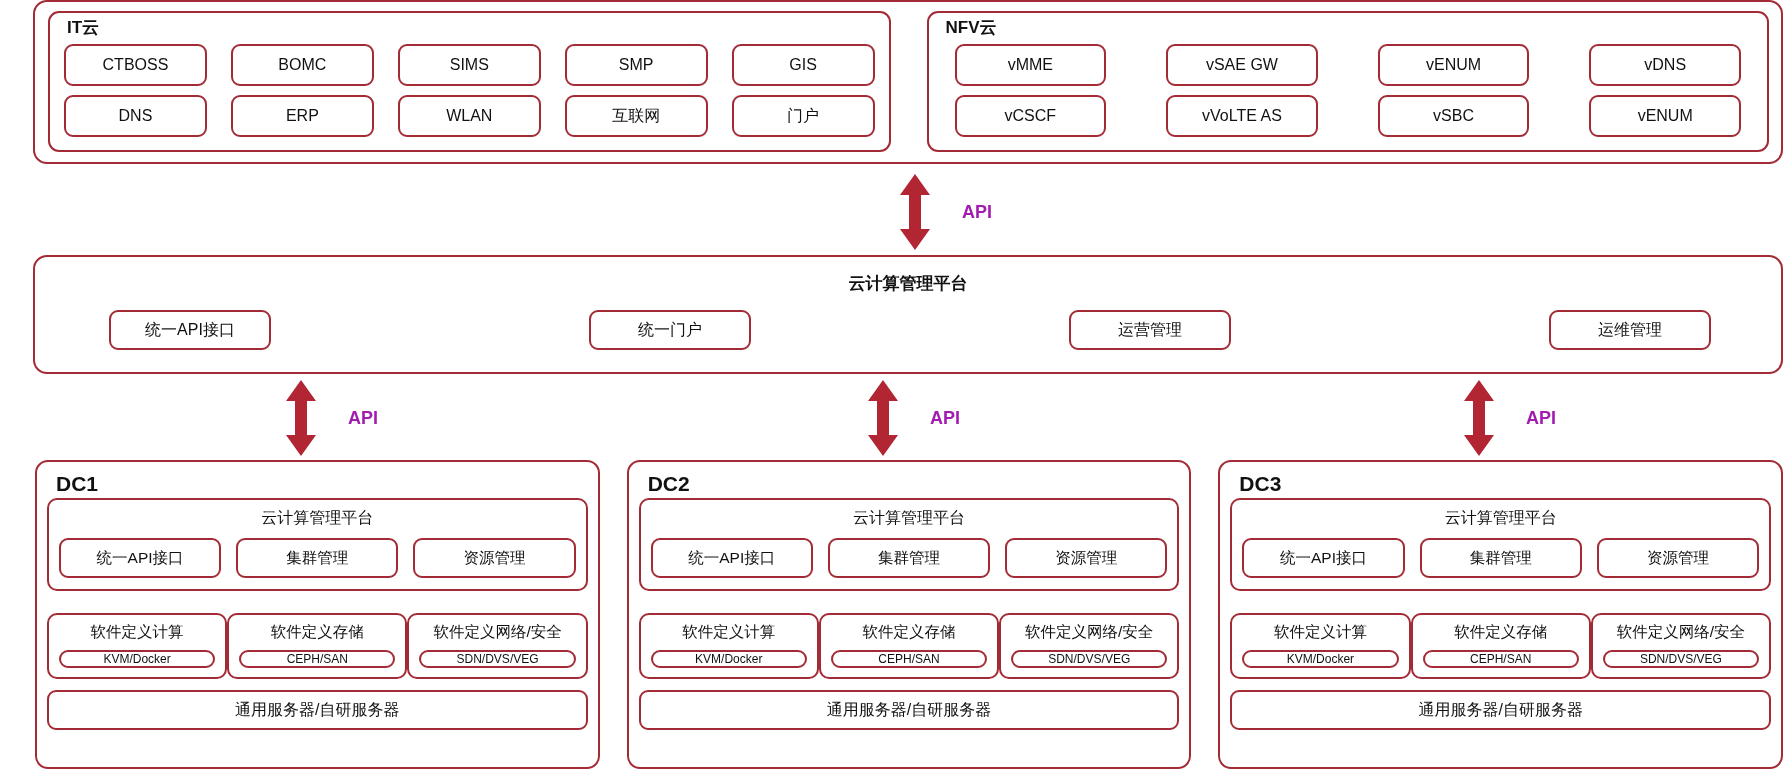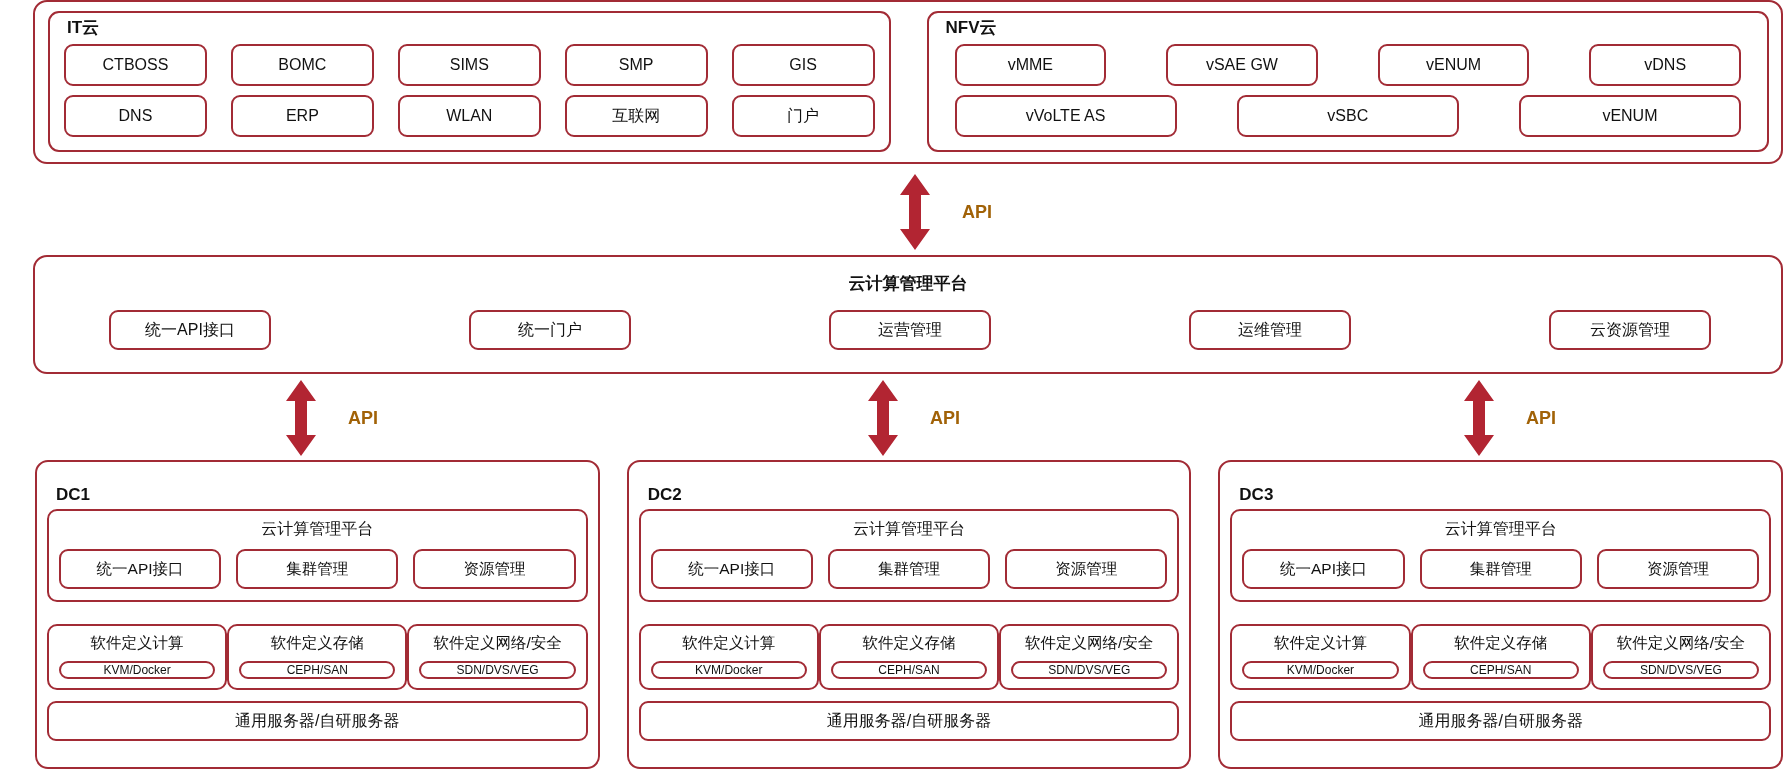--- a/index.html
+++ b/index.html
@@ -24,34 +24,34 @@
   .nfv .btn-row{gap:60px;padding:0 12px;}
 
   .pill{border:2px solid var(--border);border-radius:9px;background:var(--bg);
     display:flex;align-items:center;justify-content:center;
     font-size:16px;color:var(--text);flex:1;height:42px;white-space:nowrap;}
 
   
   .arrow-group{position:absolute;display:flex;align-items:center;gap:30px;}
   .arrow-svg{display:block;}
   .arrow-svg polygon{fill:var(--arrow);}
-  .api-label{font-weight:bold;font-size:18px;color:#a16207;}
+  .api-label{font-weight:bold;font-size:18px;color:#a21caf;}
 
   
   .platform-box{position:absolute;left:33px;top:255px;width:1750px;height:119px;
     border:2px solid var(--border);border-radius:14px;background:var(--bg);}
   .platform-title{text-align:center;font-weight:bold;font-size:17px;margin-top:15px;}
   .platform-items{display:flex;justify-content:space-between;padding:0 70px 0 74px;margin-top:15px;}
   .platform-items .pill{flex:0 0 162px;height:40px;}
 
   
   .dc-row{position:absolute;left:35px;top:460px;width:1748px;height:309px;display:flex;gap:27px;}
   .dc-box{flex:1;border:2px solid var(--border);border-radius:13px;background:var(--bg);
     padding:3px 10px 9px 10px;display:flex;flex-direction:column;}
-  .dc-title{font-weight:bold;font-size:17px;margin:20px 0 4px 9px;line-height:20px;}
+  .dc-title{font-weight:bold;font-size:21px;margin:9px 0 4px 9px;line-height:20px;}
   .dc-platform{border:2px solid var(--border);border-radius:10px;padding:5px 10px 11px 10px;}
   .dc-platform-title{text-align:center;font-size:16px;margin:3px 0 9px 0;}
   .dc-platform-items{display:flex;gap:15px;}
   .dc-platform-items .pill{height:40px;font-size:15.5px;}
   .dc-layers{display:flex;margin-top:22px;}
   .layer-box{flex:1;border:2px solid var(--border);border-radius:10px;
     padding:3px 10px 9px 10px;display:flex;flex-direction:column;}
   .layer-title{text-align:center;font-size:15.5px;margin:4px 0 7px 0;white-space:nowrap;}
   .layer-box .pill{height:46px;font-size:12px;}
   .dc-server{margin-top:11px;flex:none;height:40px;}
@@ -83,20 +83,21 @@
 
     <div class="cloud-box nfv">
       <div class="box-title">NFV云</div>
       <div class="btn-row">
         <div class="pill">vMME</div>
         <div class="pill">vSAE GW</div>
         <div class="pill">vENUM</div>
         <div class="pill">vDNS</div>
       </div>
       <div class="btn-row">
+        <div class="pill">vCSCF</div>
         <div class="pill">vVoLTE AS</div>
         <div class="pill">vSBC</div>
         <div class="pill">vENUM</div>
       </div>
     </div>
 
   </div>
 
   <div class="arrow-group" style="left:898px;top:174px;">
     <svg class="arrow-svg" width="34" height="76" viewBox="0 0 34 76">
@@ -105,21 +106,20 @@
     <span class="api-label">API</span>
   </div>
 
   <div class="platform-box">
     <div class="platform-title">云计算管理平台</div>
     <div class="platform-items">
       <div class="pill">统一API接口</div>
       <div class="pill">统一门户</div>
       <div class="pill">运营管理</div>
       <div class="pill">运维管理</div>
-      <div class="pill">云资源管理</div>
     </div>
   </div>
 
   <div class="arrow-group" style="left:284px;top:380px;">
     <svg class="arrow-svg" width="34" height="76" viewBox="0 0 34 76">
       <polygon points="17,0 2,21 11,21 11,55 2,55 17,76 32,55 23,55 23,21 32,21"></polygon>
     </svg>
     <span class="api-label">API</span>
   </div>
   <div class="arrow-group" style="left:866px;top:380px;">

